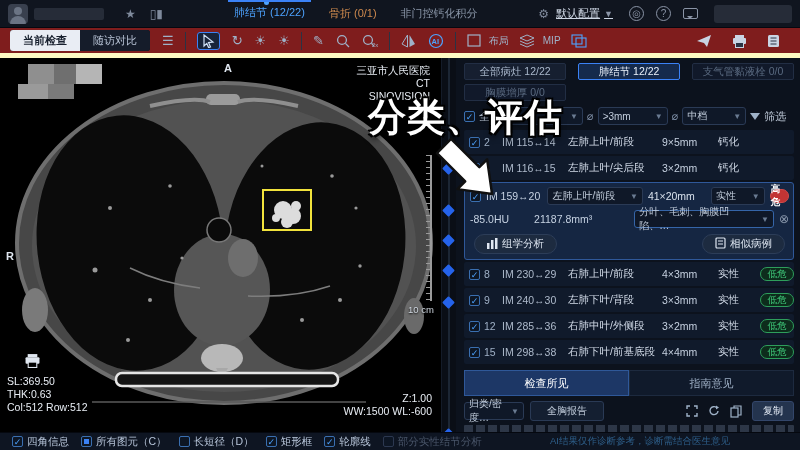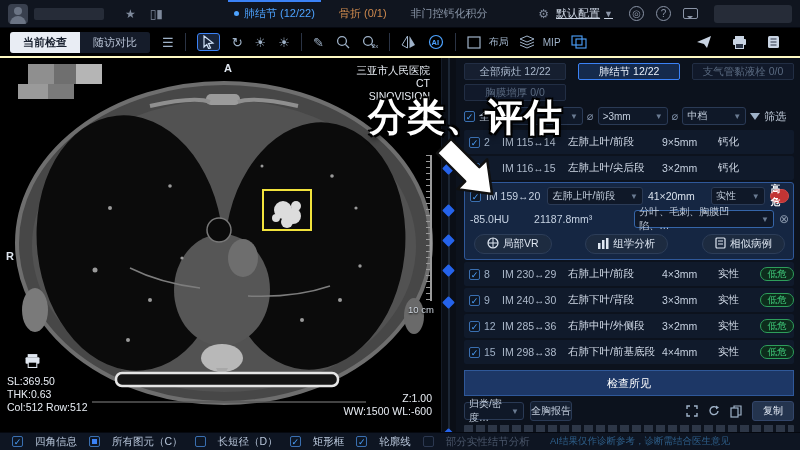--- a/index.html
+++ b/index.html
@@ -10,34 +10,34 @@
   
   .hdr { position:absolute; top:0; left:0; right:0; height:28px; background:#10151f; display:flex; align-items:center; border-bottom:1px solid #050810; }
   .avatar { width:20px; height:20px; margin:0 6px 0 8px; border-radius:4px; background:#39404e; position:relative; overflow:hidden; }
   .avatar::before { content:""; position:absolute; top:3px; left:6px; width:8px; height:8px; border-radius:50%; background:#6b7484; }
   .avatar::after { content:""; position:absolute; top:12px; left:2px; width:16px; height:10px; border-radius:8px 8px 0 0; background:#6b7484; }
   .blur { background:#262c38; border-radius:2px; }
   .hdr-blur-name { width:70px; height:12px; margin-right:14px; }
   .hdr-icn { color:#7f8a9c; font-size:12px; margin:0 7px; }
   .htabs { display:flex; margin-left:52px; height:28px; }
   .htab { display:flex; align-items:center; padding:0 12px; height:28px; color:#8b97a9; position:relative; cursor:pointer; white-space:nowrap; }
-  .htab.active { color:#4da3ff; }
+  .htab.active { color:#4da3ff;flex-direction:column; }
   .htab.active::before { content:""; position:absolute; top:0; left:6px; right:6px; height:2px; background:#3b82f6; }
   .htab.active .dot { display:inline-block; width:5px; height:5px; border-radius:50%; background:#4da3ff; margin-right:5px; }
   .htab.warn { color:#cf8a4e; }
   .hdr-right { margin-left:auto; display:flex; align-items:center; }
   .cfg { display:flex; align-items:center; color:#cdd6e3; margin-right:10px;text-decoration:underline; }
   .cfg .car { color:#8a94a6; margin-left:4px; font-size:9px; }
   .circ-ic { width:15px; height:15px; border-radius:50%; border:1px solid #8a94a6; color:#8a94a6; font-size:10px; display:flex; align-items:center; justify-content:center; margin:0 6px; }
   .chat-ic { width:15px; height:11px; border:1px solid #8a94a6; border-radius:2px; margin:0 6px; position:relative; }
   .chat-ic::after{ content:""; position:absolute; bottom:-4px; left:3px; border:3px solid transparent; border-top-color:#8a94a6; }
   .hdr-blur-end { width:78px; height:18px; margin:0 8px 0 10px; border-radius:3px; }
 
   
-  .tbar { position:absolute; top:28px; left:0; right:0; height:30px; background:#000000; display:flex; align-items:center; border-bottom:2px solid #fef9c3; }
+  .tbar { position:absolute; top:28px; left:0; right:0; height:30px; background:#7f1d1d; display:flex; align-items:center; border-bottom:5px solid #fef9c3; }
   .seg { display:flex; background:#0a0f18; border-radius:3px; margin-left:10px; overflow:hidden; }
   .seg .b1 { background:#e9edf4; color:#18202e; padding:3px 13px; font-weight:bold; }
   .seg .b2 { background:#151c2a; color:#b9c4d6; padding:3px 13px; }
   .tic { color:#9fb2c8; font-size:13px; margin:0 6px; display:flex; align-items:center; }
   .tic svg { display:block; }
   .tool-sel { border:1px solid #3b82f6; background:#18243a; border-radius:3px; padding:1px 4px; }
   .tdiv { width:1px; height:18px; background:#2a3344; margin:0 5px; }
   .tlabel { color:#9fb2c8; font-size:10px; margin-left:2px; }
   .mipblue { color:#4da3ff; }
   .tbar-right { margin-left:auto; display:flex; align-items:center; margin-right:10px; }
@@ -102,31 +102,31 @@
   .sel-dd-signs { width:146px; border-color:#3565a8; }
   .dismiss { margin-left:auto; color:#8a98ac; font-size:12px; }
   .selbtns { display:flex; justify-content:space-between; margin-top:6px; padding:0 4px; }
   .pillbtn { display:flex; align-items:center; gap:4px; background:#1d2b40; border:1px solid #2c3d58; border-radius:10px; color:#dfe7f2; padding:2px 12px; font-size:10.5px; }
 
   
   .rtabs { display:flex; margin-top:6px; }
   .rtab { flex:1; height:26px; display:flex; align-items:center; justify-content:center; background:#101a2b; color:#9fb0c6; border:1px solid #1d2a3f; font-size:11px; }
   .rtab.active { background:#1d3766; color:#fff; border-color:#2f5899; }
   .rbar { display:flex; align-items:center; gap:6px; margin:5px 0 4px 0; }
-  .rbtn { background:#141f31; border:1px solid #2a3a55; border-radius:3px; color:#c3cedd; font-size:10px; padding:2px 0; }
+  .rbtn { background:#141f31; border:1px solid #2a3a55; border-radius:3px; color:#c3cedd; font-size:10px; padding:2px 16px; }
   .rico { color:#9fb2c8; margin-left:4px; display:flex; }
   .rico:first-of-type { margin-left:auto; }
   .copybtn { background:#24344e; border:1px solid #33466a; border-radius:3px; color:#e4ebf5; font-size:10px; padding:2px 10px; margin-left:4px; }
   .rtext { height:78px; overflow:hidden; font-size:10.5px; line-height:13.5px; color:#cdd7e4; }
   .cutline { height:8px; margin-bottom:3px; background:repeating-linear-gradient(to right,#55637a 0 9px,transparent 9px 12px); opacity:.45; border-radius:1px; }
   .rtext p { margin-bottom:1px; }
 
   
   .bbar { position:absolute; left:0; right:0; bottom:0; height:18px; background:#0e1522; display:flex; align-items:center; border-top:1px solid #05080f; }
-  .bitem { display:flex; align-items:center; gap:12px; margin-left:12px; color:#b8c6da; font-size:10.5px; white-space:nowrap; }
+  .bitem { display:flex; align-items:center; gap:4px; margin-left:12px; color:#b8c6da; font-size:10.5px; white-space:nowrap; }
   .bitem.dis { color:#4a566a; }
   .bitem.dis .chk { border-color:#2c3850; }
   .disclaimer { margin-left:auto; margin-right:70px; color:#2e5f8a; font-size:9.5px; }
 </style>
 </head>
 <body>
 
 <div class="app">
 
   <div class="hdr">
@@ -413,28 +413,20 @@
             <span class="sel-hu">-85.0HU</span>
             <span class="sel-vol">21187.8mm³</span>
             <div class="dd sel-dd-signs">
               <span>分叶、毛刺、胸膜凹陷、…</span>
               <span class="car">▼</span>
             </div>
             <span class="dismiss">⊗</span>
           </div>
           <div class="selbtns">
             <button class="pillbtn">
-              <span><svg width="12" height="12" viewBox="0 0 12 12">
-                  <circle cx="6" cy="6" r="5" fill="none" stroke="#dfe7f2" stroke-width="1.2"></circle>
-                  <line x1="1" y1="6" x2="11" y2="6" stroke="#dfe7f2"></line>
-                  <line x1="6" y1="1" x2="6" y2="11" stroke="#dfe7f2"></line>
-                </svg></span>
-              <span>局部VR</span>
-            </button>
-            <button class="pillbtn">
               <span><svg width="11" height="11" viewBox="0 0 11 11">
                   <rect x="0" y="5" width="2.5" height="6" fill="#dfe7f2"></rect>
                   <rect x="4" y="2" width="2.5" height="9" fill="#dfe7f2"></rect>
                   <rect x="8" y="0" width="2.5" height="11" fill="#dfe7f2"></rect>
                 </svg></span>
               <span>组学分析</span>
             </button>
             <button class="pillbtn">
               <span><svg width="11" height="12" viewBox="0 0 11 12">
                   <rect x="1" y="1" width="9" height="10" rx="1" fill="none" stroke="#dfe7f2" stroke-width="1.2"></rect>
@@ -478,20 +470,21 @@
           <span class="im">IM 298↔38</span>
           <span class="loc">右肺下叶/前基底段</span>
           <span class="size">4×4mm</span>
           <span class="den">实性</span>
           <span class="badge low">低危</span>
         </div>
       </div>
 
     <div class="rtabs" id="rtabs">
         <div class="rtab active">检查所见</div>
+        <div class="rtab">指南意见</div>
       </div>
     <div class="rbar">
       <div class="dd" style="width:60px">
         <span>归类/密度…</span>
           <span class="car">▼</span>
       </div>
       <button class="rbtn">全胸报告</button>
       <span class="rico" style="margin-left:auto">
         <svg width="12" height="12" viewBox="0 0 12 12" stroke="#9fb2c8" stroke-width="1.4" fill="none">
             <path d="M1 4 L1 1 L4 1"></path>

